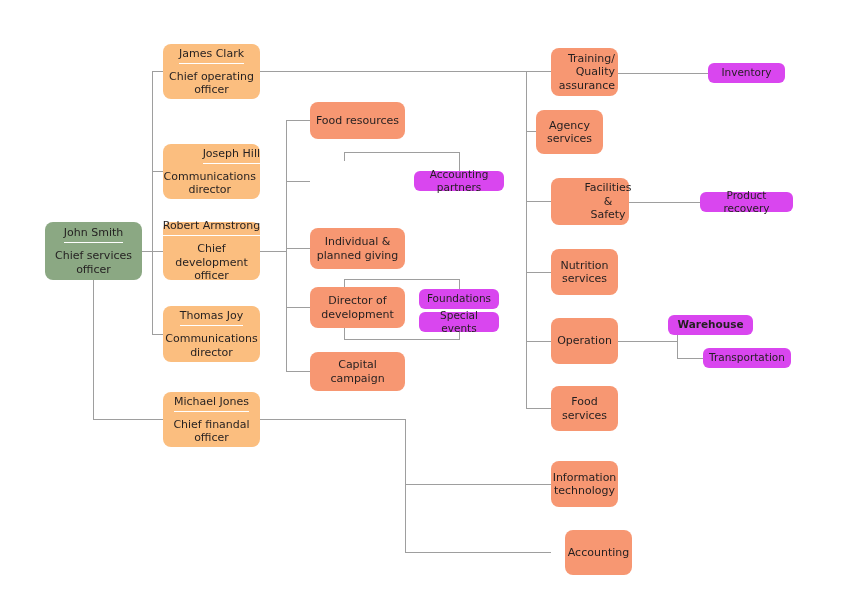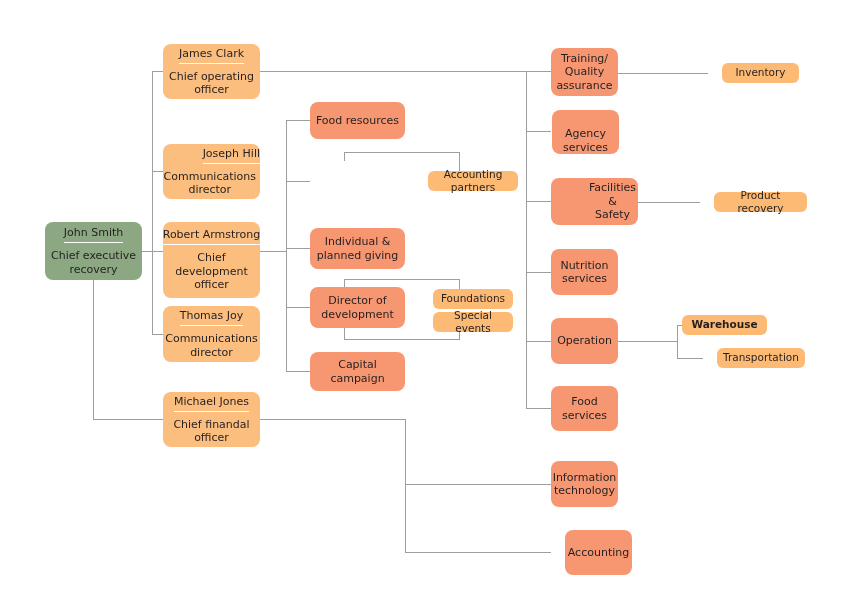--- a/index.html
+++ b/index.html
@@ -60,23 +60,22 @@
   }
   .node.orange {
     background: #fbbe7f;
     border-radius: 8px;
   }
   .node.salmon {
     background: #f79772;
     border-radius: 8px;
   }
   .node.yellow {
-    background: #fdba74;
+    background: #d946ef;
     border-radius: 6px;
-    margin-left: 14px;
   }
   .node.yellow .single-label {
     font-size: 10.5px;
   }
 </style>
 </head>
 <body>
 
 <div id="chart-canvas">
 
@@ -127,34 +126,34 @@
       <path d="M260,419 L405,419"></path>
       <path d="M405,419 L405,552"></path>
       <path d="M405,484 L551,484"></path>
       <path d="M405,552 L551,552"></path>
 
     </g>
   </svg>
 
   <div class="node green" style="left:45px; top:222px; width:97px; height:58px;">
     <div class="name-line">John Smith</div>
-    <div class="title-line">Chief executive recovery</div>
+    <div class="title-line">Chief services officer</div>
   </div>
 
   <div class="node orange" style="left:163px; top:44px; width:97px; height:55px;">
     <div class="name-line">James Clark</div>
     <div class="title-line">Chief operating officer</div>
   </div>
 
   <div class="node orange" style="left:163px; top:144px; width:97px; height:55px;align-items:flex-end;">
     <div class="name-line">Joseph Hill</div>
     <div class="title-line">Communications director</div>
   </div>
 
-  <div class="node orange" style="left:163px; top:222px; width:97px; height:76px;">
+  <div class="node orange" style="left:163px; top:222px; width:97px; height:58px;">
     <div class="name-line">Robert Armstrong</div>
     <div class="title-line">Chief development officer</div>
   </div>
 
   <div class="node orange" style="left:163px; top:306px; width:97px; height:56px;">
     <div class="name-line">Thomas Joy</div>
     <div class="title-line">Communications director</div>
   </div>
 
   <div class="node orange" style="left:163px; top:392px; width:97px; height:55px;">
@@ -184,29 +183,29 @@
   </div>
 
   <div class="node yellow" style="left:419px; top:289px; width:80px; height:20px;">
     <div class="single-label">Foundations</div>
   </div>
 
   <div class="node yellow" style="left:419px; top:312px; width:80px; height:20px;">
     <div class="single-label">Special events</div>
   </div>
 
-  <div class="node salmon" style="left:551px; top:48px; width:67px; height:48px;">
+  <div class="node salmon" style="left:551px; top:48px; width:67px; height:48px;text-align:right;">
     <div class="single-label">Training/ Quality assurance</div>
   </div>
 
-  <div class="node salmon" style="left:552px; top:110px; width:67px; height:44px;justify-content:flex-end;">
+  <div class="node salmon" style="left:536px; top:110px; width:67px; height:44px;">
     <div class="single-label">Agency services</div>
   </div>
 
-  <div class="node salmon" style="left:551px; top:178px; width:87px; height:47px;padding-left:36px;">
+  <div class="node salmon" style="left:551px; top:178px; width:78px; height:47px;padding-left:36px;">
     <div class="single-label">Facilities &amp; Safety</div>
   </div>
 
   <div class="node salmon" style="left:551px; top:249px; width:67px; height:46px;">
     <div class="single-label">Nutrition services</div>
   </div>
 
   <div class="node salmon" style="left:551px; top:318px; width:67px; height:46px;">
     <div class="single-label">Operation</div>
   </div>

